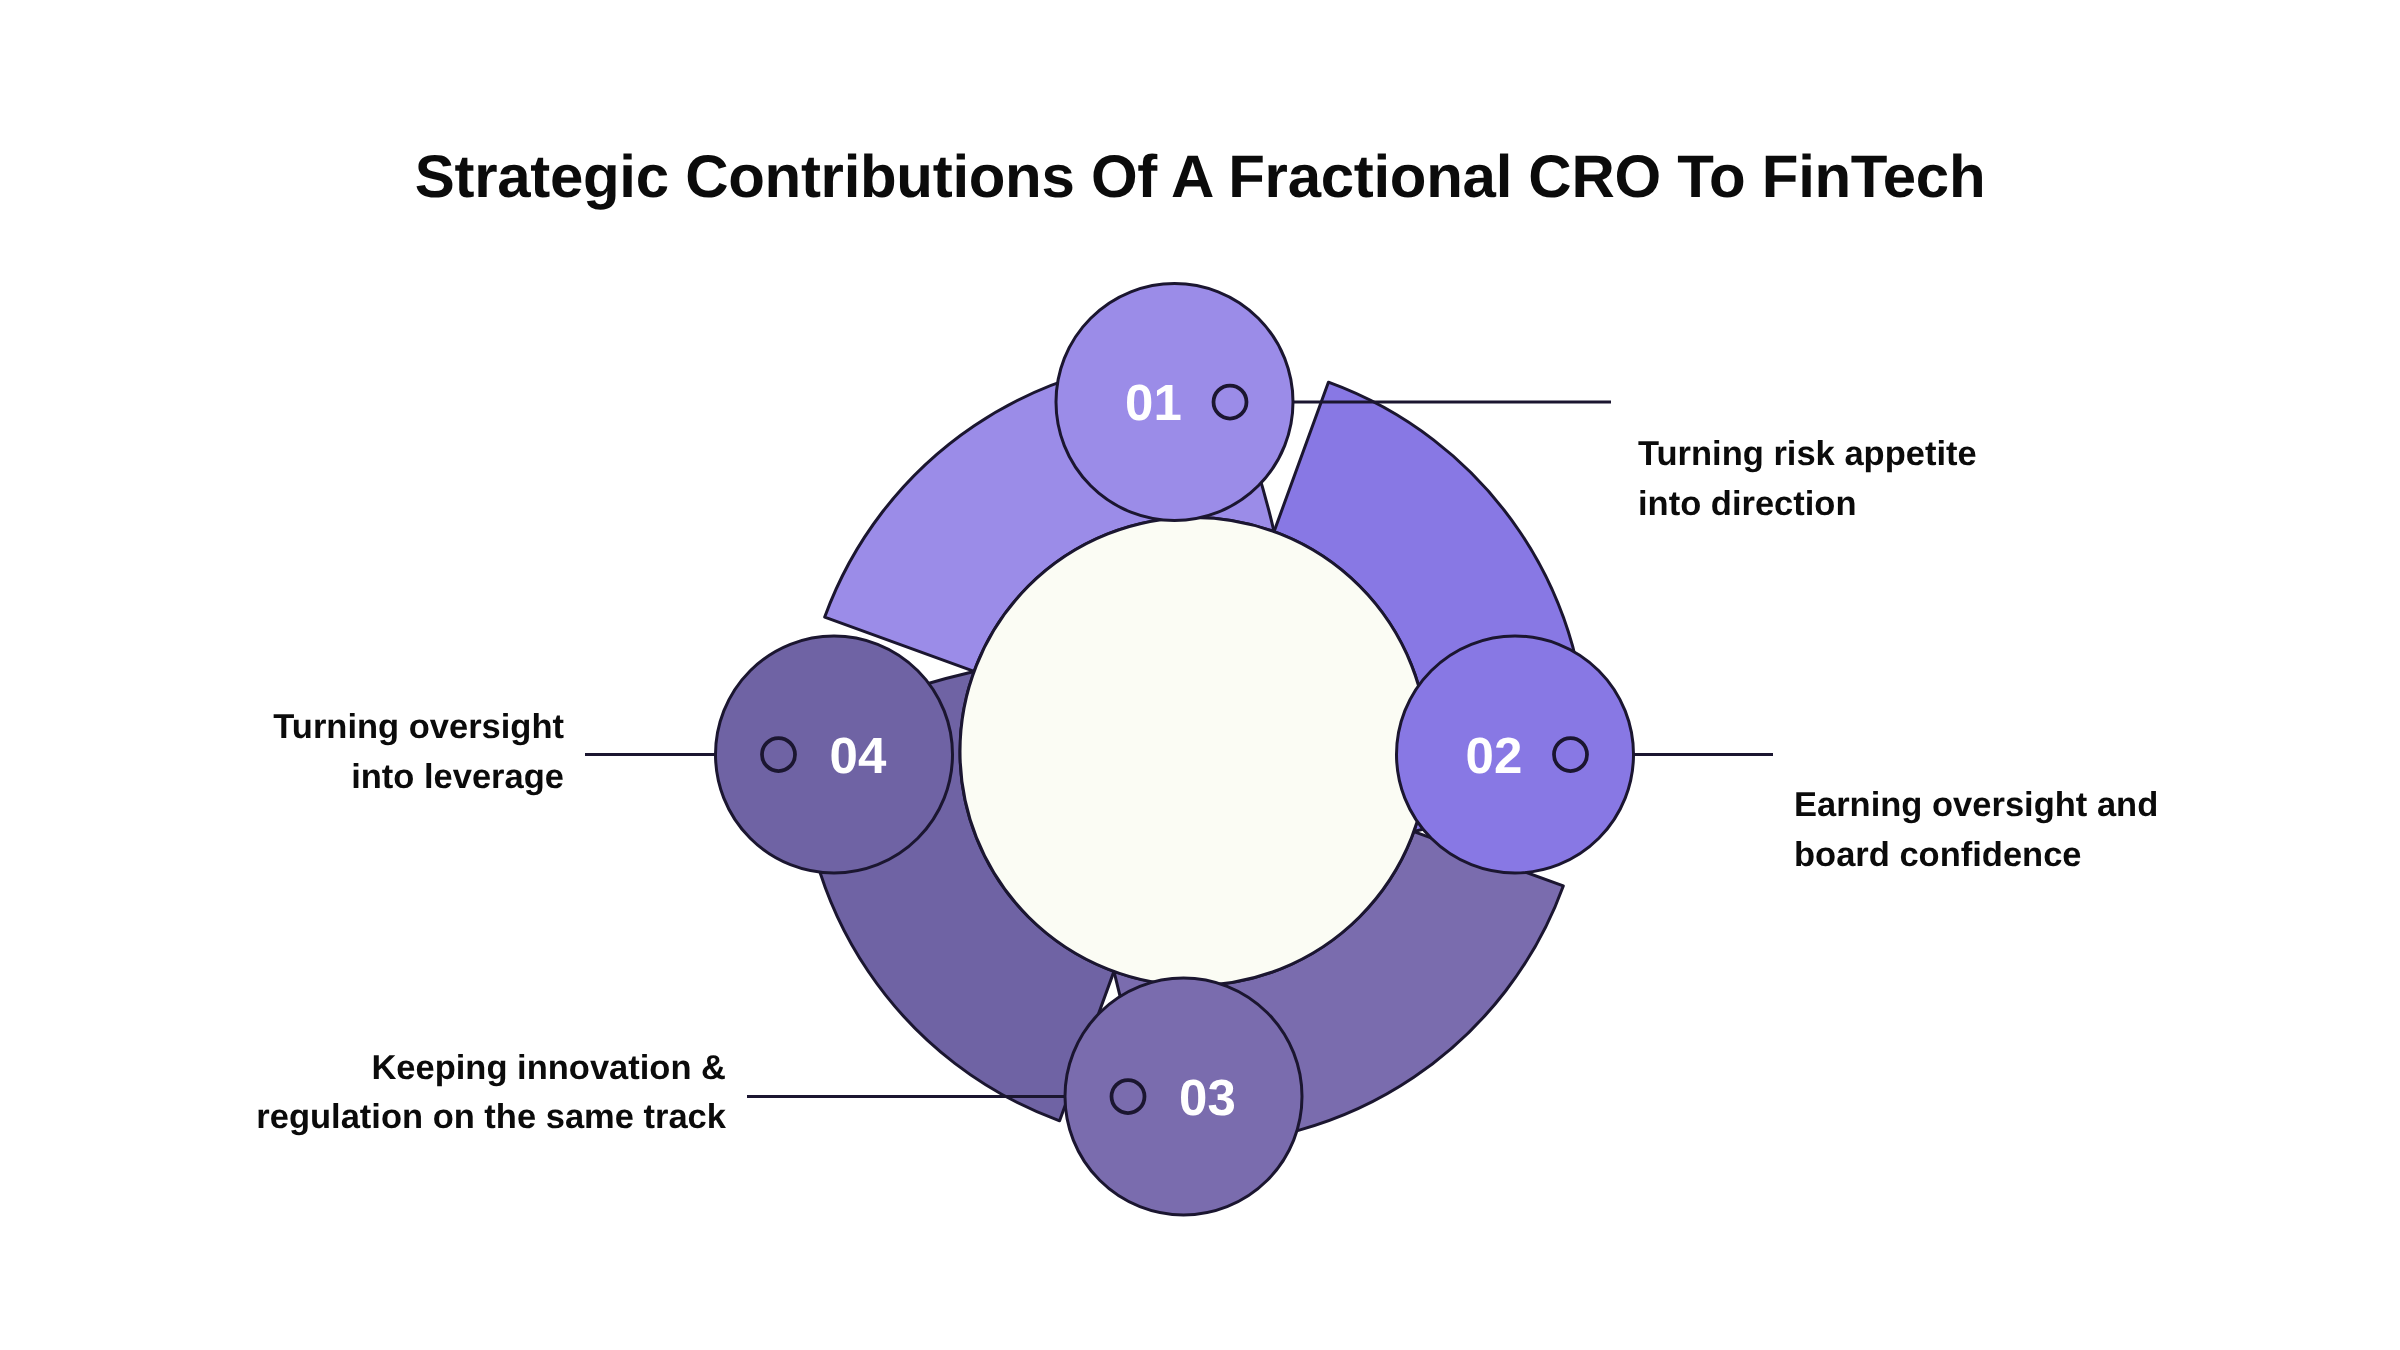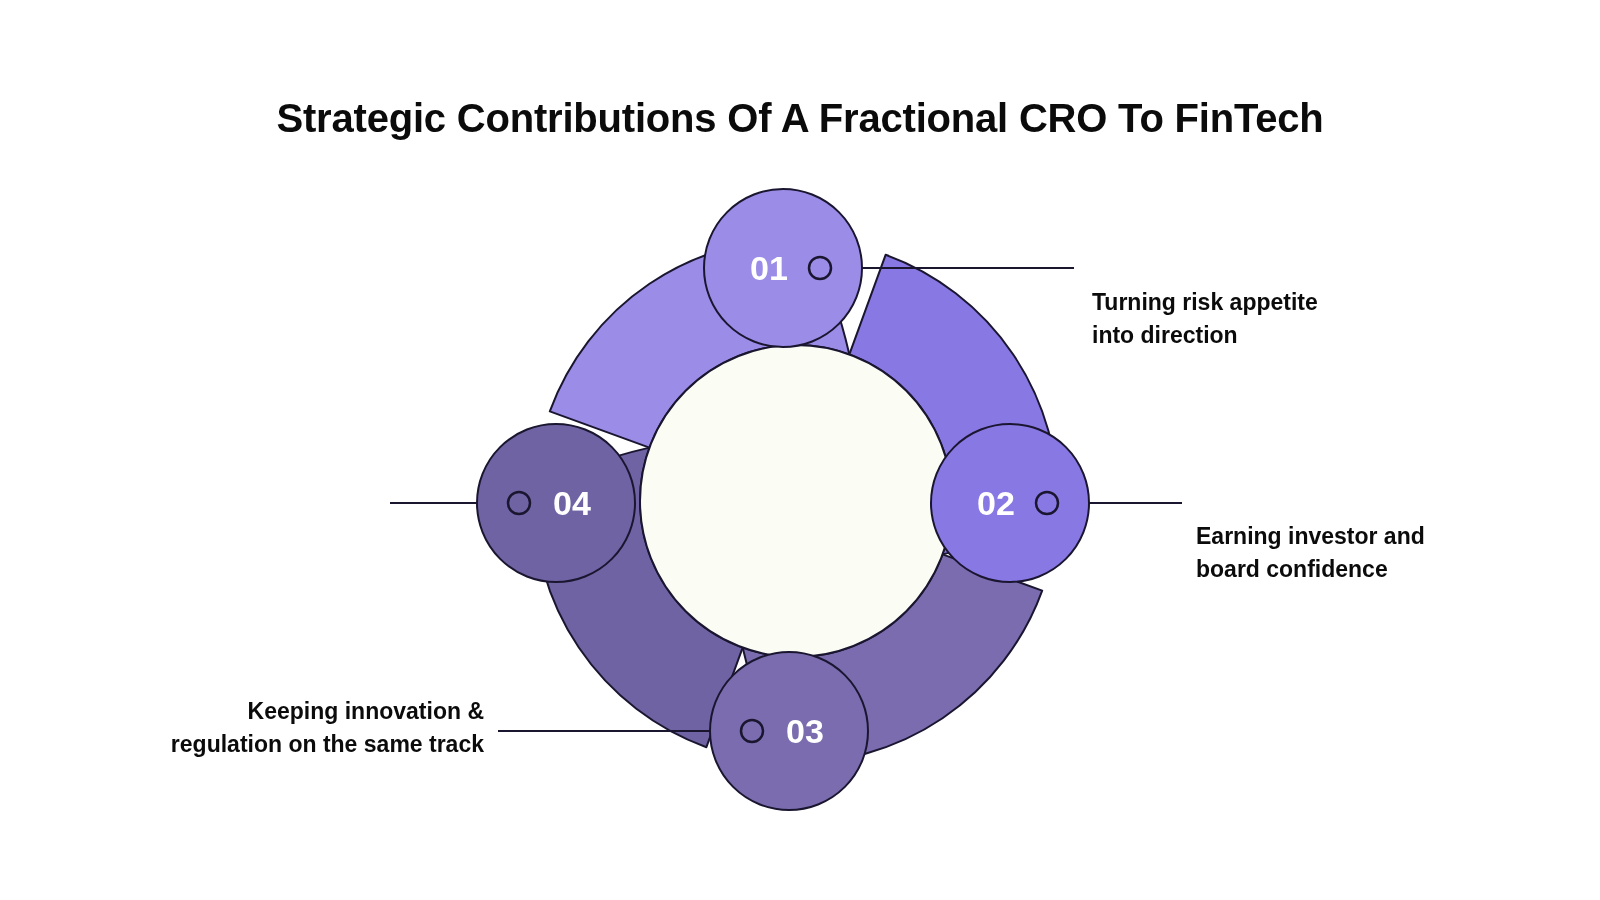--- a/index.html
+++ b/index.html
@@ -95,18 +95,20 @@
     <g id="dots">
         <circle cx="820" cy="268" r="11" fill="#9b8ce8" stroke="#1b1630" stroke-width="2.5"></circle>
         <circle cx="1047" cy="503" r="11" fill="#8878e4" stroke="#1b1630" stroke-width="2.5"></circle>
         <circle cx="752" cy="731" r="11" fill="#7a6cae" stroke="#1b1630" stroke-width="2.5"></circle>
         <circle cx="519" cy="503" r="11" fill="#6f63a4" stroke="#1b1630" stroke-width="2.5"></circle>
       </g>
   </svg>
 
   <div class="callout right" id="callout-01">Turning risk appetite
 into direction</div>
-  <div class="callout right" id="callout-02">Earning investor and
+  <div class="callout right" id="callout-02">Earning oversight and
 board confidence</div>
   <div class="callout left" id="callout-03">Keeping innovation &amp;
 regulation on the same track</div>
+  <div class="callout left" id="callout-04">Turning oversight
+into leverage</div>
 
 </div>
 
 </body></html>

